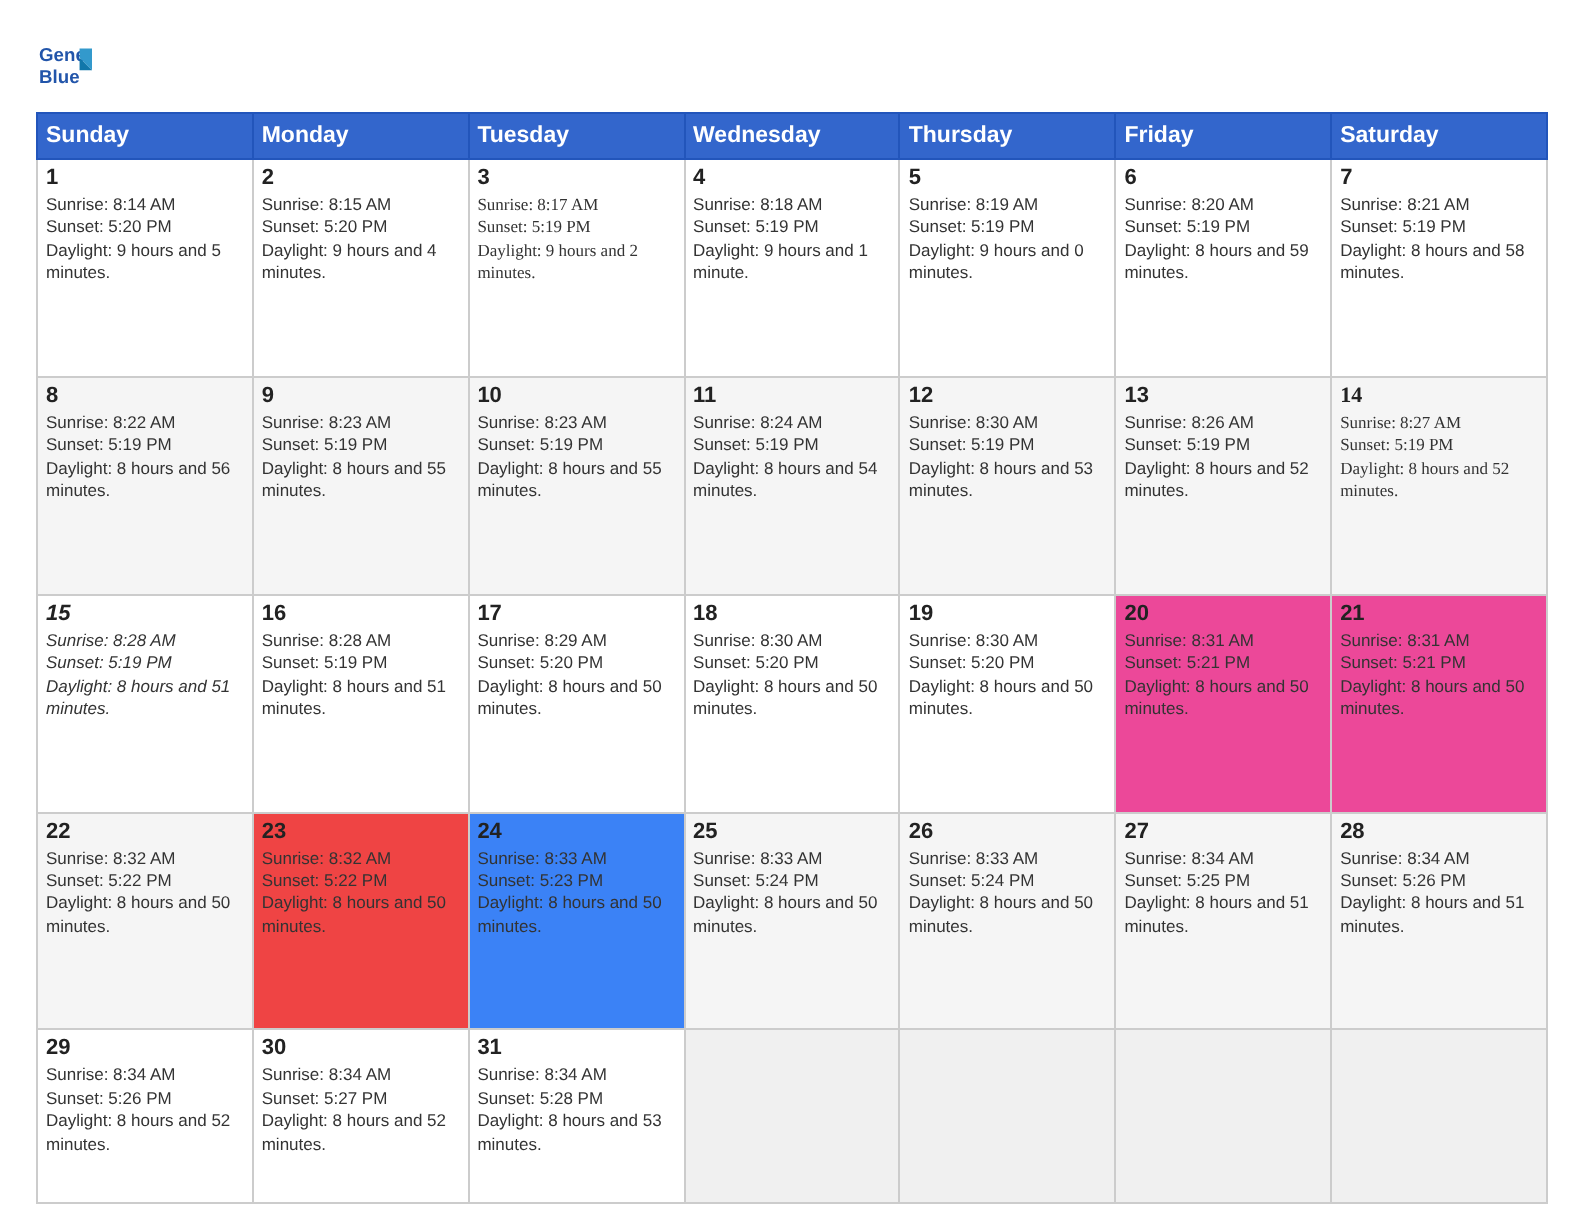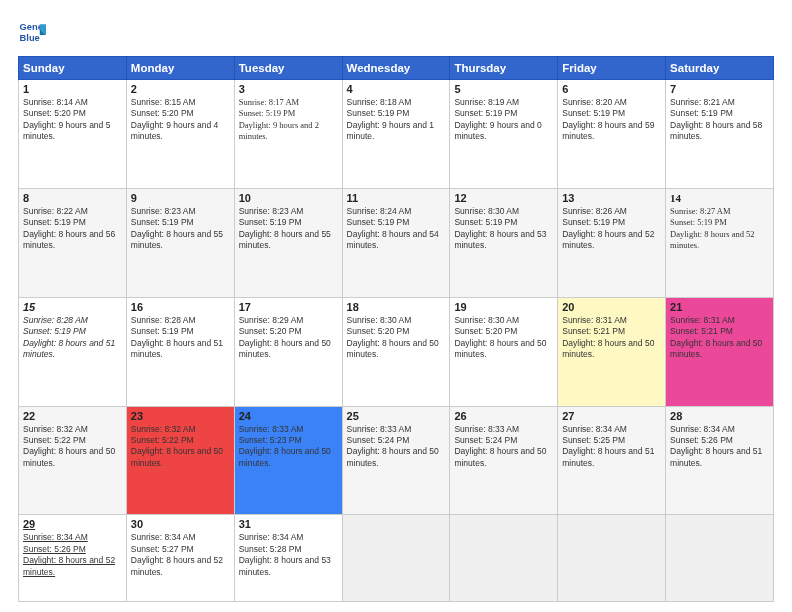--- a/index.html
+++ b/index.html
@@ -245,21 +245,21 @@
             <div class="day-info" style="white-space: pre-line;">Sunrise: 8:30 AM
 Sunset: 5:20 PM
 Daylight: 8 hours and 50 minutes.</div>
           </td>
           <td style="background: rgb(255, 255, 255);">
             <span class="day-number">19</span>
             <div class="day-info" style="white-space: pre-line;">Sunrise: 8:30 AM
 Sunset: 5:20 PM
 Daylight: 8 hours and 50 minutes.</div>
           </td>
-          <td style="background: #fef9c3; margin-top: 38px;">
+          <td style="background: #ec4899; margin-top: 38px;">
             <span class="day-number">20</span>
             <div class="day-info" style="white-space: pre-line;">Sunrise: 8:31 AM
 Sunset: 5:21 PM
 Daylight: 8 hours and 50 minutes.</div>
           </td>
           <td style="background: #ec4899;">
             <span class="day-number">21</span>
             <div class="day-info" style="white-space: pre-line;">Sunrise: 8:31 AM
 Sunset: 5:21 PM
 Daylight: 8 hours and 50 minutes.</div>
@@ -303,21 +303,21 @@
 Daylight: 8 hours and 51 minutes.</div>
           </td>
           <td style="background: rgb(245, 245, 245);">
             <span class="day-number">28</span>
             <div class="day-info" style="white-space: pre-line;">Sunrise: 8:34 AM
 Sunset: 5:26 PM
 Daylight: 8 hours and 51 minutes.</div>
           </td>
         </tr>
         <tr class="last-row">
-          <td style="background: rgb(255, 255, 255); text-decoration: underline;">
+          <td style="background: rgb(255, 255, 255);">
             <span class="day-number">29</span>
             <div class="day-info" style="white-space: pre-line;">Sunrise: 8:34 AM
 Sunset: 5:26 PM
 Daylight: 8 hours and 52 minutes.</div>
           </td>
           <td style="background: rgb(255, 255, 255);">
             <span class="day-number">30</span>
             <div class="day-info" style="white-space: pre-line;">Sunrise: 8:34 AM
 Sunset: 5:27 PM
 Daylight: 8 hours and 52 minutes.</div>

